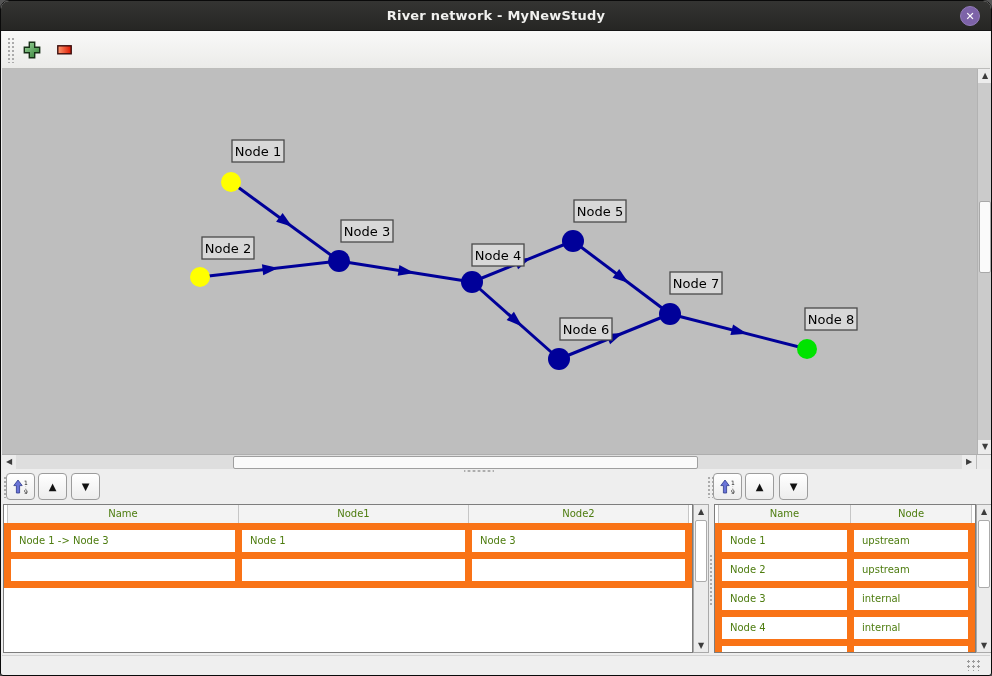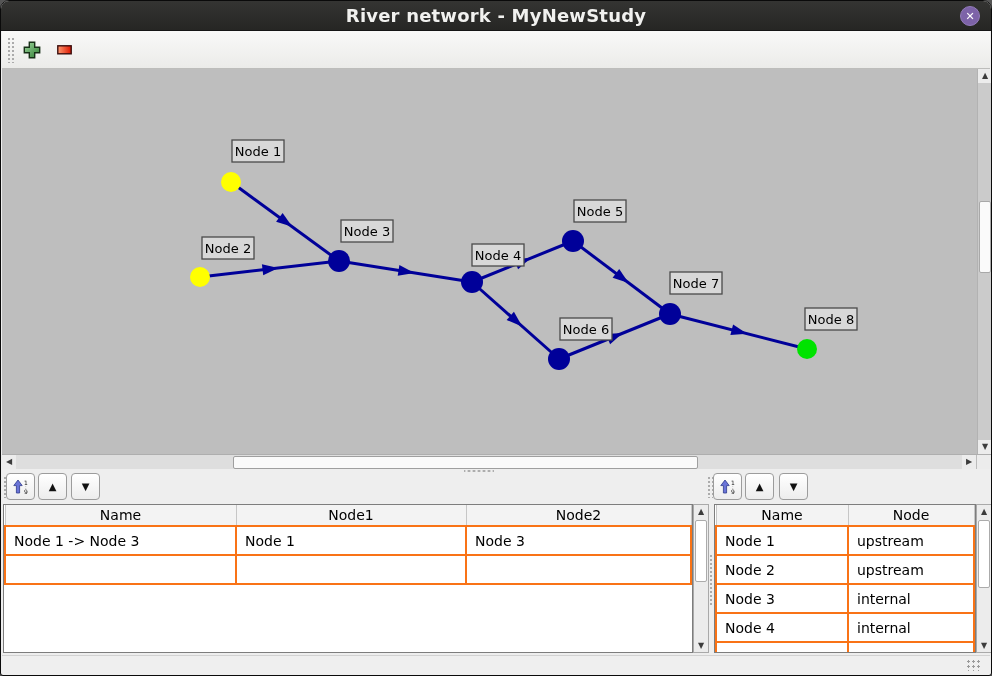--- a/index.html
+++ b/index.html
@@ -9,21 +9,21 @@
     background:#eeeeee;border:1px solid #0a0a0a;border-radius:9px 9px 3px 3px;
     overflow:hidden;font-family:"DejaVu Sans",sans-serif;
   }
   
   .titlebar{
     position:absolute;left:0;top:0;width:100%;height:30px;
     background:linear-gradient(#343432,#262624);
     display:flex;align-items:center;justify-content:center;
     border-bottom:1px solid #161616;
   }
-  .titlebar .title{color:#f1f1ef;font-size:18px;font-weight:700;letter-spacing:.2px;}
+  .titlebar .title{color:#f1f1ef;font-size:13px;font-weight:700;letter-spacing:.2px;}
   .close-btn{
     position:absolute;right:11px;top:5px;width:20px;height:20px;border-radius:50%;
     background:#7d63a8;border:1px solid #937cba;
     display:flex;align-items:center;justify-content:center;cursor:pointer;
   }
   .close-btn span{color:#fff;font-size:11px;font-weight:700;line-height:1;}
   
   .toolbar{
     position:absolute;left:1px;right:1px;top:30px;height:38px;
     background:linear-gradient(#f9f9f8,#ebebe9);
@@ -78,27 +78,27 @@
     position:absolute;top:4px;width:29px;height:27px;border:1px solid #9c9c9c;border-radius:4px;
     background:linear-gradient(#ffffff,#ededed);
     display:flex;align-items:center;justify-content:center;cursor:pointer;
   }
   .mini-btn .tri{font-size:10px;color:#111;line-height:1;}
   
   .tablewrap{
     position:absolute;top:35px;height:149px;overflow:hidden;
     border:1px solid #7d7d7d;background:#fff;
   }
-  table.grid{border-collapse:collapse;width:100%;table-layout:fixed;font-size:14px;color:#000000;}
+  table.grid{border-collapse:collapse;width:100%;table-layout:fixed;font-size:10px;color:#4d7c0f;}
   table.grid th{
     height:21px;background:#f3f3f3;border:1px solid #c6c6c6;border-top:none;
     font-weight:400;text-align:center;padding:0 4px;overflow:hidden;white-space:nowrap;
   }
   table.grid td{
-    height:29px;border:2px solid #f97316;background:#fff;
+    height:29px;border:7px solid #f97316;background:#fff;
     padding:0 0 0 8px;overflow:hidden;white-space:nowrap;text-align:left;
   }
   .split-v{position:absolute;left:707px;top:85px;width:5px;height:52px;cursor:col-resize;}
   
   .statusbar{position:absolute;left:0;right:0;top:186px;bottom:0;background:#efefef;border-top:1px solid #d2d2d2;}
   .resize-grip{
     position:absolute;right:8px;bottom:3px;width:16px;height:12px;
     background-image:radial-gradient(circle,#9a9a9a 1px,transparent 1.3px);
     background-size:5px 5px;cursor:nwse-resize;
   }

